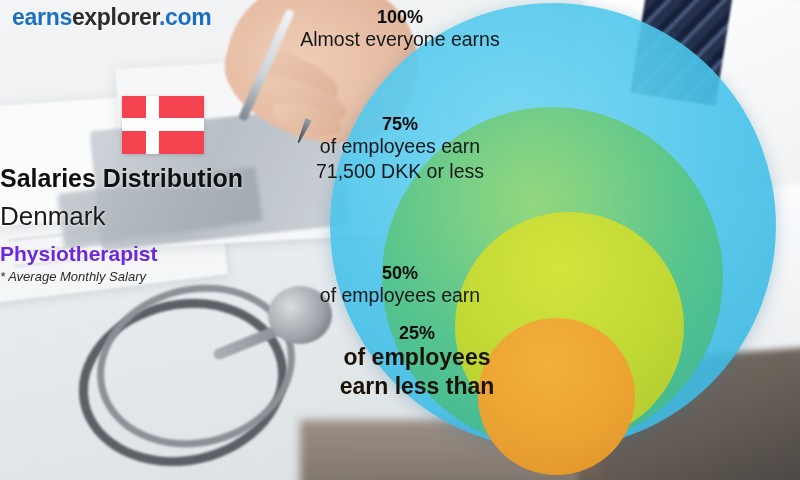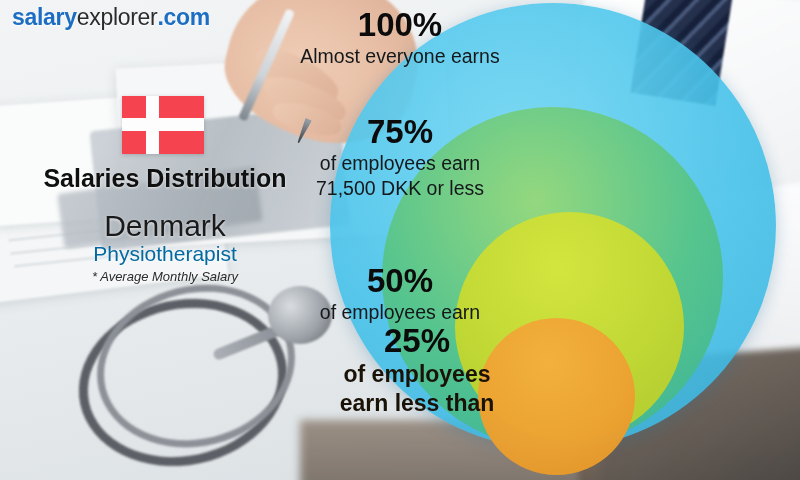--- a/index.html
+++ b/index.html
@@ -110,48 +110,48 @@
   }
 
   
   .logo {
     position:absolute; left:12px; top:4px;
     font-size:23px; font-weight:bold; letter-spacing:-.3px;
     white-space:nowrap;
     text-shadow:0 1px 2px rgba(255,255,255,.85);
   }
   .logo .a { color:#1b6ec2; }
-  .logo .b { color:#2b2b2b; font-weight:normal; }
+  .logo .b { color:#2b2b2b; font-weight:bold; }
   .logo .c { color:#1b6ec2; }
 
   
   .flag {
     position:absolute; left:122px; top:96px; width:82px; height:58px;
     background:#f5444f;
     box-shadow:0 1px 4px rgba(80,90,100,.3);
   }
   .flag .cross-v {
     position:absolute; left:24px; top:0; width:13px; height:100%; background:#fdfdfd;
   }
   .flag .cross-h {
     position:absolute; left:0; top:22px; width:100%; height:13px; background:#fdfdfd;
   }
 
   
-  .ltext { position:absolute; left:0; top:165px; width:330px; text-align:center; }
+  .ltext { position:absolute; left:0; top:165px; width:330px; }
   .title {
     font-size:25px; font-weight:bold; color:#101010; line-height:1.1;
     text-shadow:0 1px 3px rgba(255,255,255,.7);
   }
   .country {
-    font-size:30px; color:#1a1a1a; margin-top:16px; line-height:1.1;
+    font-size:26px; color:#1a1a1a; margin-top:9px; line-height:1.1;
     text-shadow:0 1px 3px rgba(255,255,255,.7);
   }
   .job {
-    font-size:21px; font-weight:normal; color:#0369a1; margin-top:0;
+    font-size:21px; font-weight:bold; color:#6d28d9; margin-top:12px;
     text-shadow:0 1px 3px rgba(255,255,255,.8);
   }
   .note {
     font-size:13px; font-style:italic; color:#2a2a2a; margin-top:3px;
     text-shadow:0 1px 3px rgba(255,255,255,.8);
   }
 
   
   .circle { position:absolute; border-radius:50%; }
   .c100 {
@@ -167,21 +167,21 @@
     left:455px; top:212px; width:229px; height:229px;
     background:radial-gradient(circle at 45% 25%, rgba(214,229,60,.97) 0%, rgba(196,216,48,.96) 55%, rgba(178,200,44,.96) 100%);
   }
   .c25 {
     left:478px; top:318px; width:157px; height:157px;
     background:radial-gradient(circle at 45% 28%, rgba(243,176,60,.98) 0%, rgba(236,161,48,.98) 60%, rgba(226,147,40,.98) 100%);
   }
 
   .blk { position:absolute; width:100%; text-align:center; }
   .pct {
-    font-size:33px; font-weight:bold; color:#0b0b0b; line-height:1.12;
+    font-size:18px; font-weight:bold; color:#0b0b0b; line-height:1.12;
   }
   .ln { font-size:19.5px; color:#14181a; line-height:1.26; }
   .ln-sm { font-size:23px; color:#1a1206; line-height:1.27;font-weight:bold; }
 
   .t100 { left:0; top:7px; }
   .t75  { left:0; top:114px; }
   .t50  { left:0; top:219px;margin-top:44px; }
   .t25  { left:17px; top:323px; }
 </style>
 </head>
@@ -210,21 +210,21 @@
     <div class="finger f3"></div>
     <div class="pen"></div>
     <div class="pen-tip"></div>
     <div class="steth-tube st1"></div>
     <div class="steth-tube st2"></div>
     <div class="steth-stem"></div>
     <div class="steth-bell"></div>
   </div>
 
   <div class="logo">
-    <span class="a">salary</span><span class="b">explorer</span><span class="c">.com</span>
+    <span class="a">earns</span><span class="b">explorer</span><span class="c">.com</span>
   </div>
 
   <div class="flag">
     <div class="cross-v"></div>
     <div class="cross-h"></div>
   </div>
 
   <div class="ltext">
     <div class="title">Salaries Distribution</div>
     <div class="country">Denmark</div>

